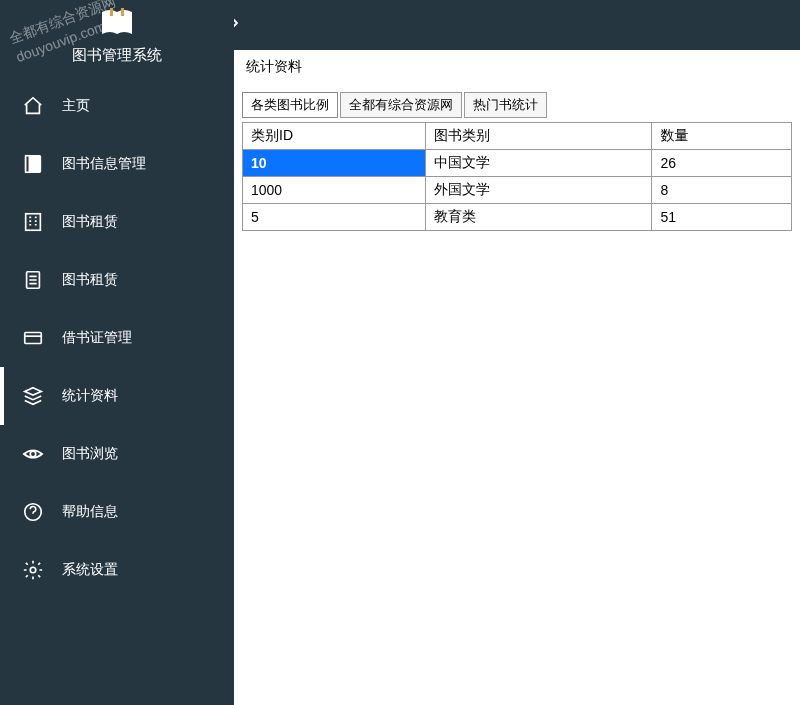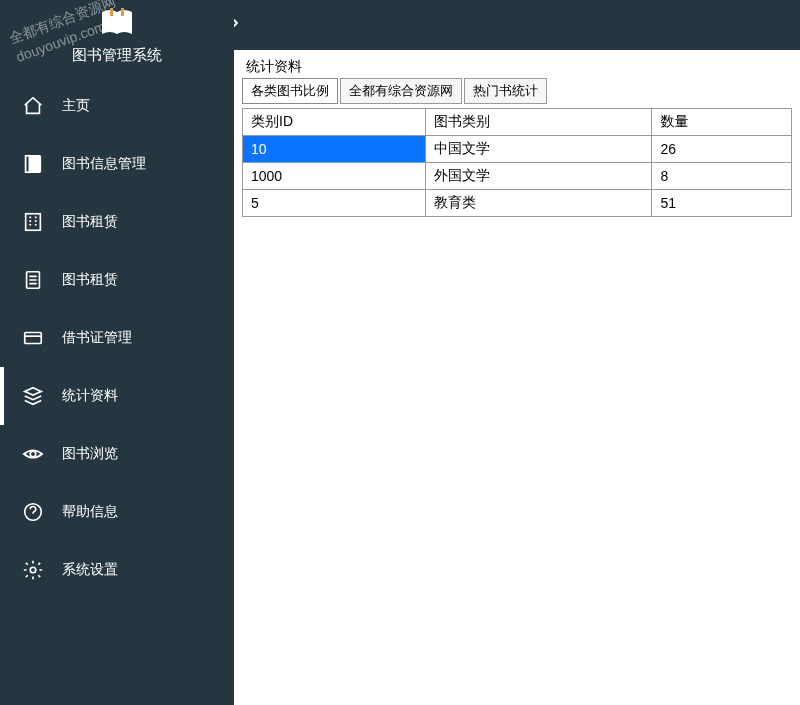--- a/index.html
+++ b/index.html
@@ -59,21 +59,21 @@
     .nav-icon svg { stroke: #fff; fill: none; stroke-width: 1.8; }
     .main {
       flex: 1;
       padding: 6px 8px;
       background: #fff;
     }
     .panel-title { font-size: 14px; padding: 2px 4px; }
     .tabs {
       display: flex;
       gap: 2px;
-      margin-top: 0;
+      margin-top: 14px;
     }
     .tab {
       border: 1px solid #999;
       background: #f6f6f6;
       font-size: 13px;
       padding: 3px 8px;
       cursor: pointer;
     }
     .tab.active { background: #fff; border-color: #888; position: relative; z-index: 1; }
     .table {
@@ -82,21 +82,21 @@
       width: 100%;
       margin-top: 4px;
       font-size: 14px;
     }
     .table th, .table td {
       border: 1px solid #999;
       padding: 4px 8px;
       text-align: left;
     }
     .table th { background: #fff; font-weight: normal; margin-top: 36px; }
-    .row-selected td:first-child { background: #0a74ff; color: #fff; }
+    .row-selected td:first-child { background: #0a74ff; color: #fff; font-weight: bold; }
     .watermark {
       position: absolute;
       top: 10px; left: 10px;
       color: rgba(255,255,255,0.45);
       font-size: 14px;
       transform: rotate(-20deg);
       pointer-events: none;
       z-index: 5;
       line-height: 1.4;
     }

